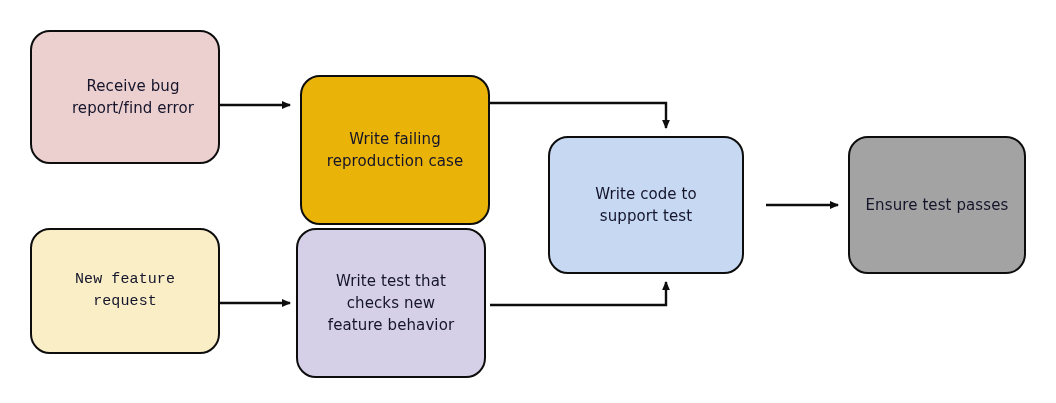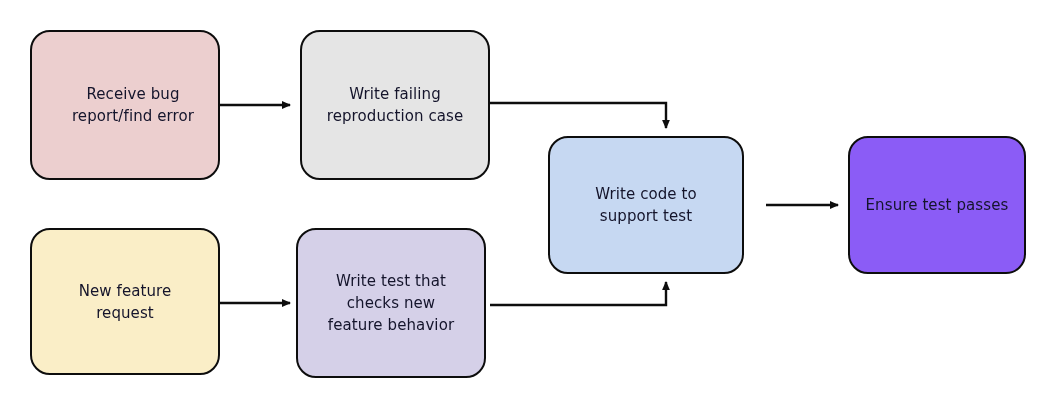--- a/index.html
+++ b/index.html
@@ -40,23 +40,23 @@
   .node-label {
     display: block;
     font-size: 15px;
     line-height: 22px;
     color: #14142b;
     letter-spacing: 0.1px;
     white-space: pre-line;
     padding: 0 8px;
   }
   
-  #node-receive-bug   { left: 30px;  top: 30px;  width: 190px; height: 150px; padding-left: 16px; }
+  #node-receive-bug   { left: 30px;  top: 30px;  width: 190px; height: 134px; padding-left: 16px; }
   #node-write-failing { left: 300px; top: 30px;  width: 190px; height: 150px; }
-  #node-new-feature   { left: 30px;  top: 228px; width: 190px; height: 147px; }
+  #node-new-feature   { left: 30px;  top: 228px; width: 190px; height: 126px; font-family: Liberation Mono, monospace; }
   #node-write-test    { left: 296px; top: 228px; width: 190px; height: 150px; }
   #node-write-code    { left: 548px; top: 136px; width: 196px; height: 138px; }
   #node-ensure-pass   { left: 848px; top: 136px; width: 178px; height: 138px; }
 </style>
 </head>
 <body>
 
 <div id="diagram">
 
   <svg class="edge-layer" viewBox="0 0 1056 403" width="1056" height="403" xmlns="http://www.w3.org/2000/svg">
@@ -75,38 +75,38 @@
     <path d="M490,305 L666,305 L666,282" fill="none" stroke="#0d0d0d" stroke-width="2.4" marker-end="url(#arrowhead)"></path>
 
     <path d="M766,205 L838,205" fill="none" stroke="#0d0d0d" stroke-width="2.4" marker-end="url(#arrowhead)"></path>
   </svg>
 
   <div class="node" id="node-receive-bug" style="background:#eccfcf;">
     <span class="node-label">Receive bug
 report/find error</span>
   </div>
 
-  <div class="node" id="node-write-failing" style="background:#e5e5e5;">
+  <div class="node" id="node-write-failing" style="background:#eab308;margin-top:45px;">
     <span class="node-label">Write failing
 reproduction case</span>
   </div>
 
   <div class="node" id="node-new-feature" style="background:#faeec7;">
     <span class="node-label">New feature
 request</span>
   </div>
 
   <div class="node" id="node-write-test" style="background:#d5d0e8;">
     <span class="node-label">Write test that
 checks new
 feature behavior</span>
   </div>
 
   <div class="node" id="node-write-code" style="background:#c6d8f2;">
     <span class="node-label">Write code to
 support test</span>
   </div>
 
-  <div class="node" id="node-ensure-pass" style="background:#8b5cf6;align-items:center;">
+  <div class="node" id="node-ensure-pass" style="background:#a3a3a3;align-items:center;">
     <span class="node-label">Ensure test passes</span>
   </div>
 
 </div>
 
 </body></html>

